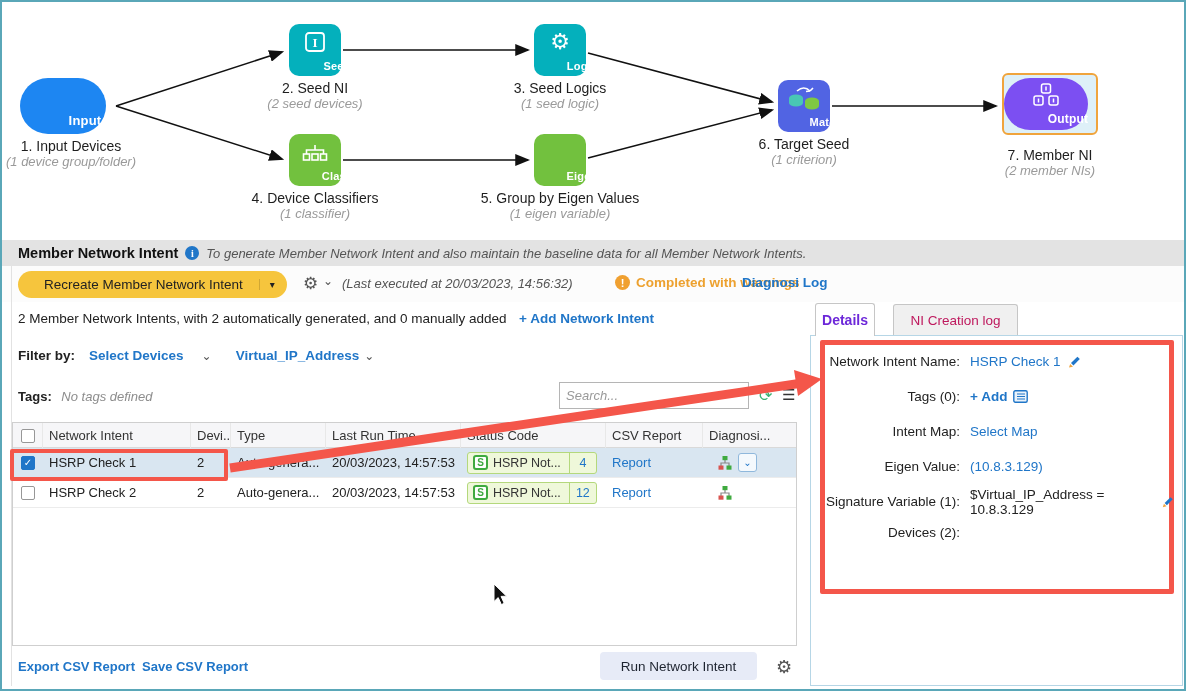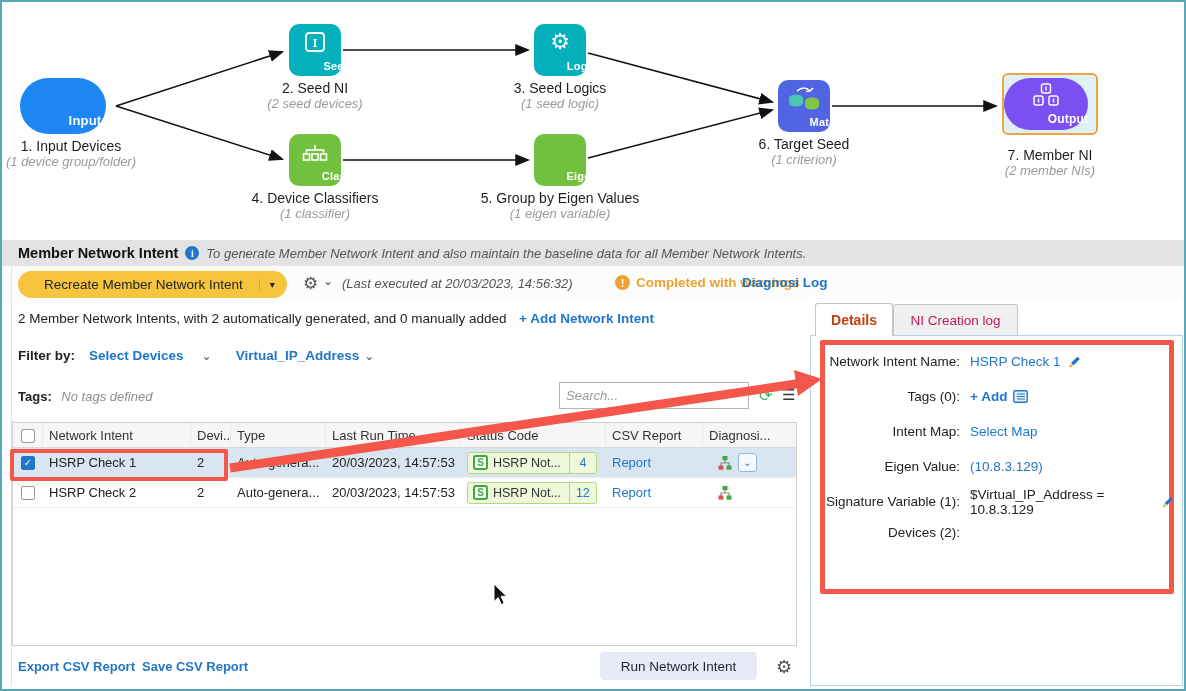--- a/index.html
+++ b/index.html
@@ -84,21 +84,21 @@
             font-size:10px; display:flex; align-items:center; justify-content:center; margin-left:5px; cursor:pointer; }
 
   .foot-link { position:absolute; top:657px; font-size:13px; font-weight:bold; }
   .run-btn { position:absolute; left:598px; top:650px; width:157px; height:28px; background:#e7ebf7; border-radius:4px;
              font-size:13.5px; color:#1e2430; display:flex; align-items:center; justify-content:center; cursor:pointer; }
   .foot-gear { position:absolute; left:774px; top:654px; font-size:18px; color:#555; cursor:pointer; }
 
   
   .tab { position:absolute; display:flex; align-items:center; justify-content:center; border:1px solid #c6c6c6;
          border-bottom:none; border-radius:3px 3px 0 0; cursor:pointer; }
-  .tab-details { left:813px; top:301px; width:78px; height:33px; background:#fff; font-weight:bold; font-size:14px; color:#c2410c; z-index:3; }
+  .tab-details { left:813px; top:301px; width:60px; height:33px; background:#fff; font-weight:bold; font-size:14px; color:#6d28d9; z-index:3; }
   .tab-log { left:891px; top:302px; width:125px; height:31px; background:#f0f0f0; font-size:13.5px; color:#be185d; z-index:2; }
   .panel { position:absolute; left:808px; top:333px; width:373px; height:351px; border:1px solid #b6d6e6; background:#fff; }
   .fields { position:absolute; left:818px; top:342px; width:354px; z-index:5; }
   .frow { display:flex; align-items:center; min-height:35px; font-size:13.5px; }
   .frow .flabel { width:140px; text-align:right; color:#222; margin-right:10px; flex:none; }
   .frow .fval { display:flex; align-items:center; gap:6px; }
   .dev-col { display:flex; flex-direction:column; gap:13px; padding:6px 0; }
   .dev-item { display:flex; align-items:center; gap:6px; font-size:13.5px; }
 
   

